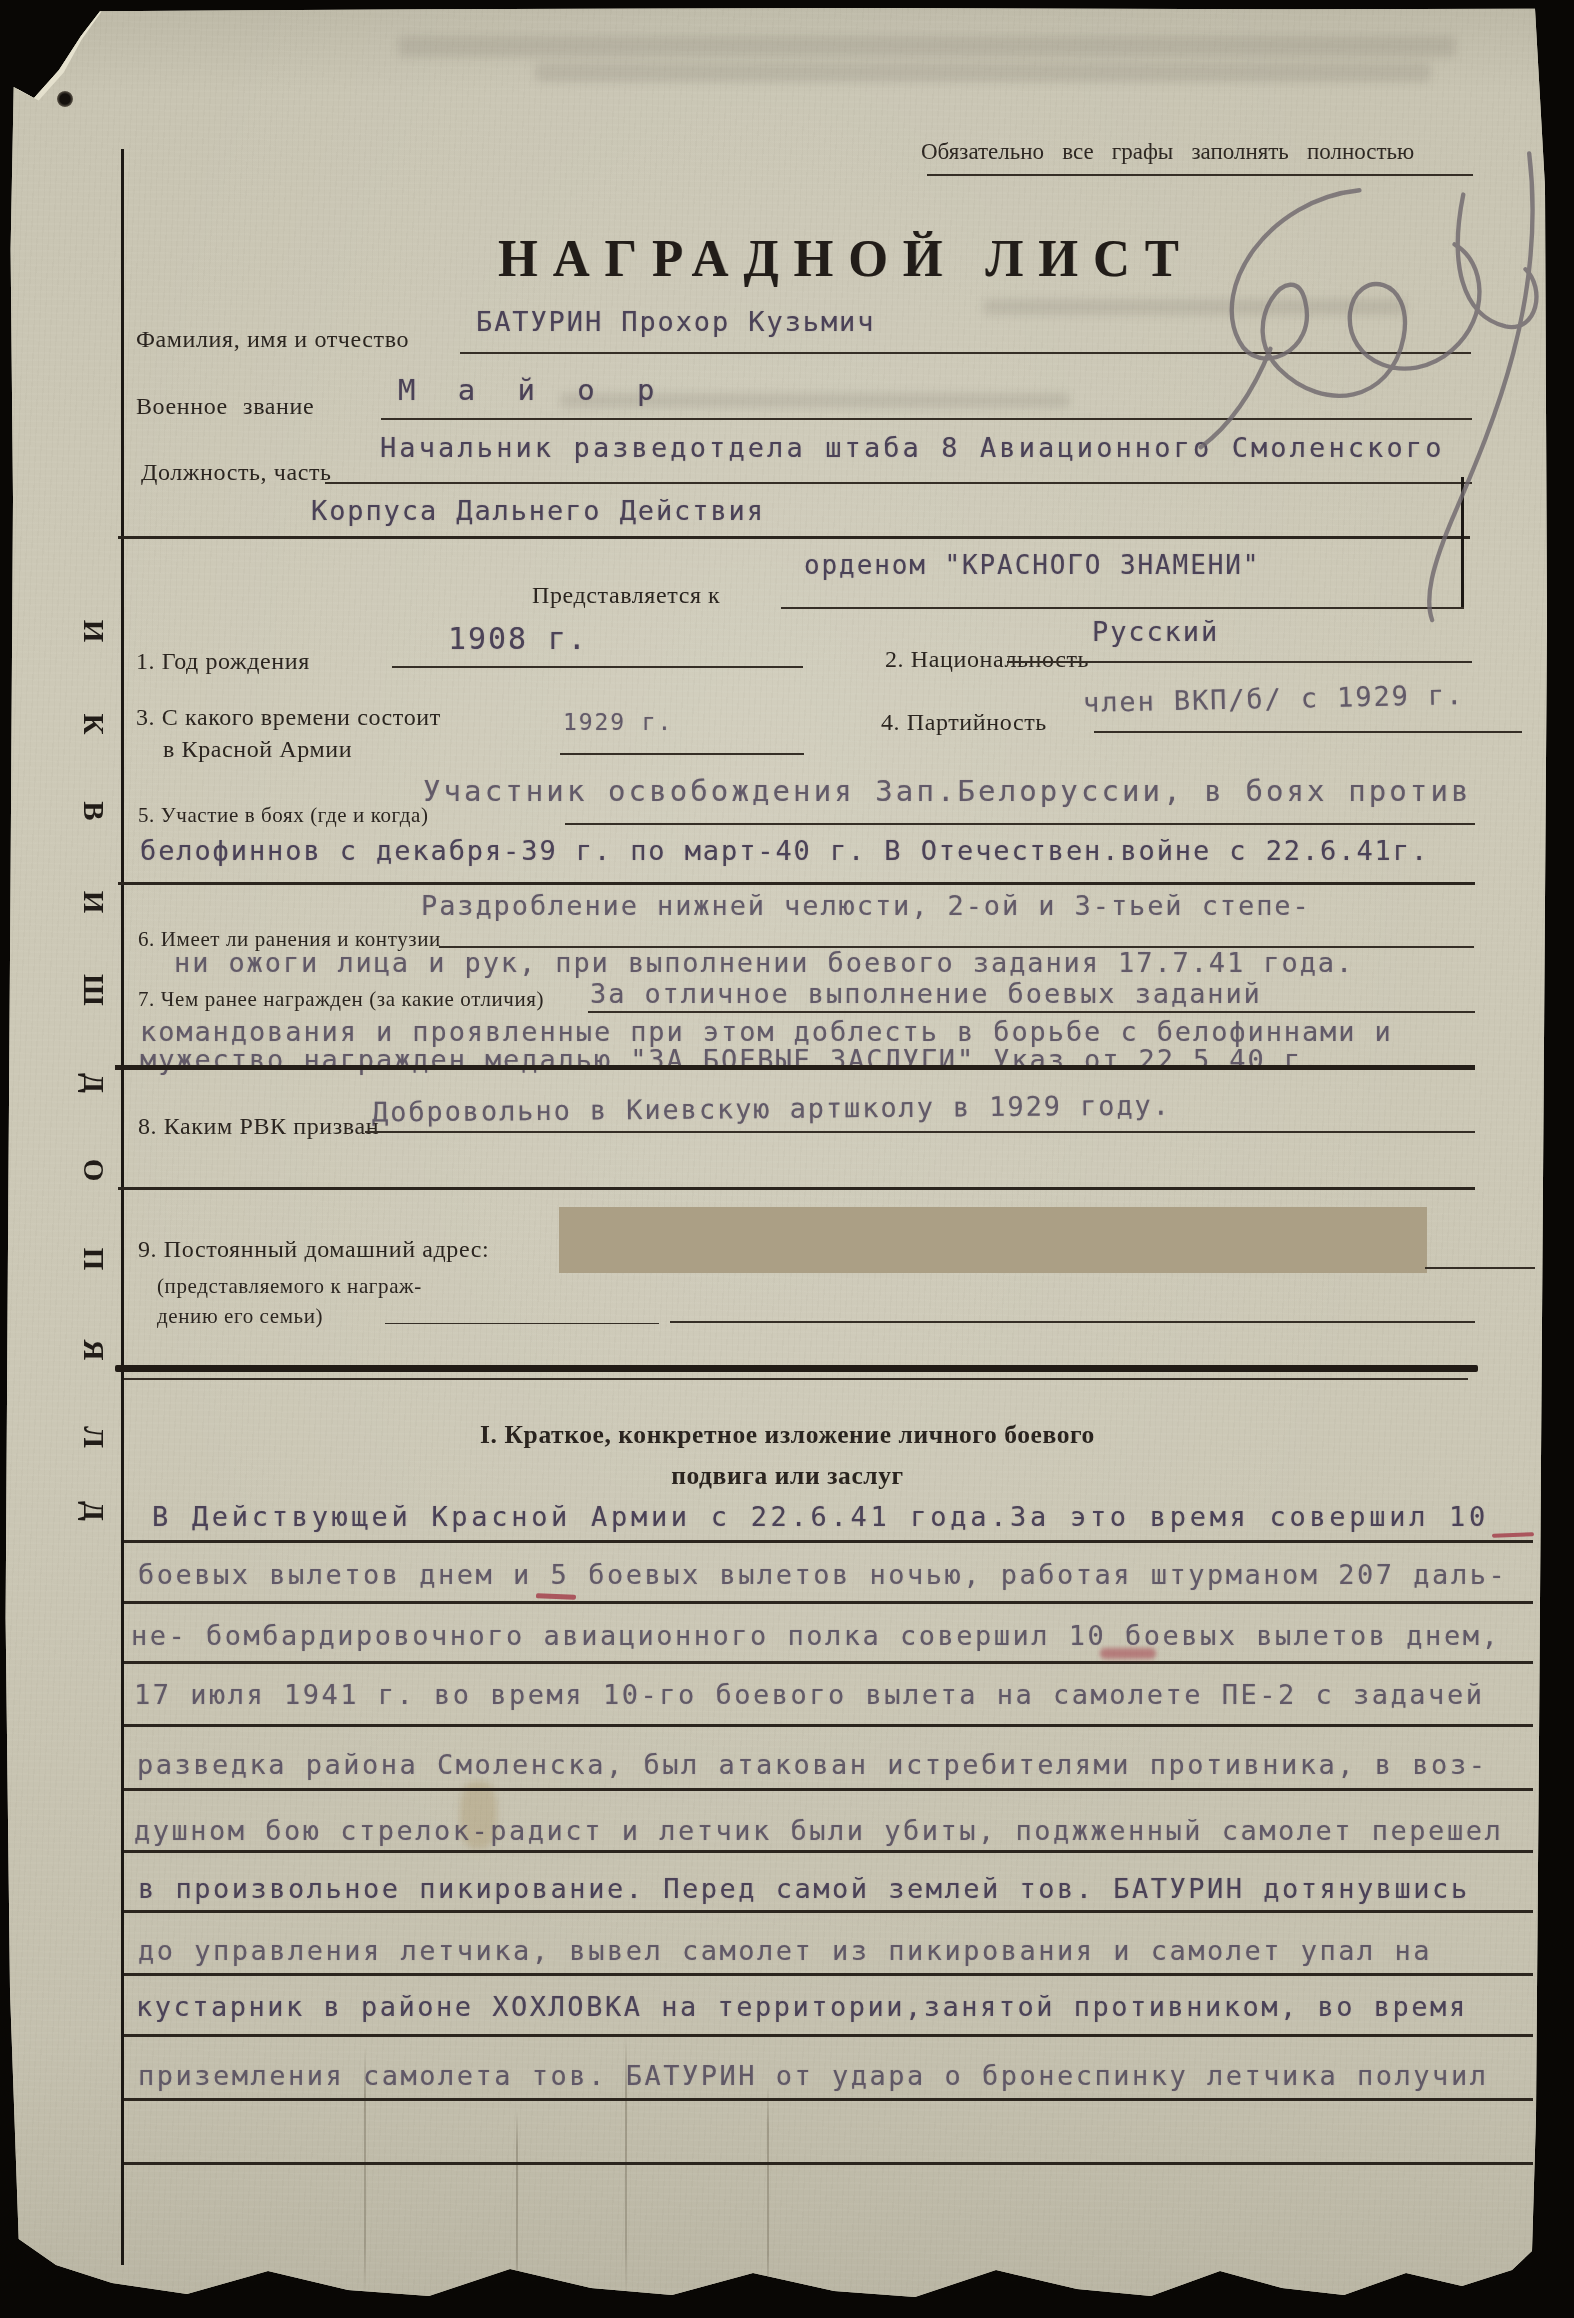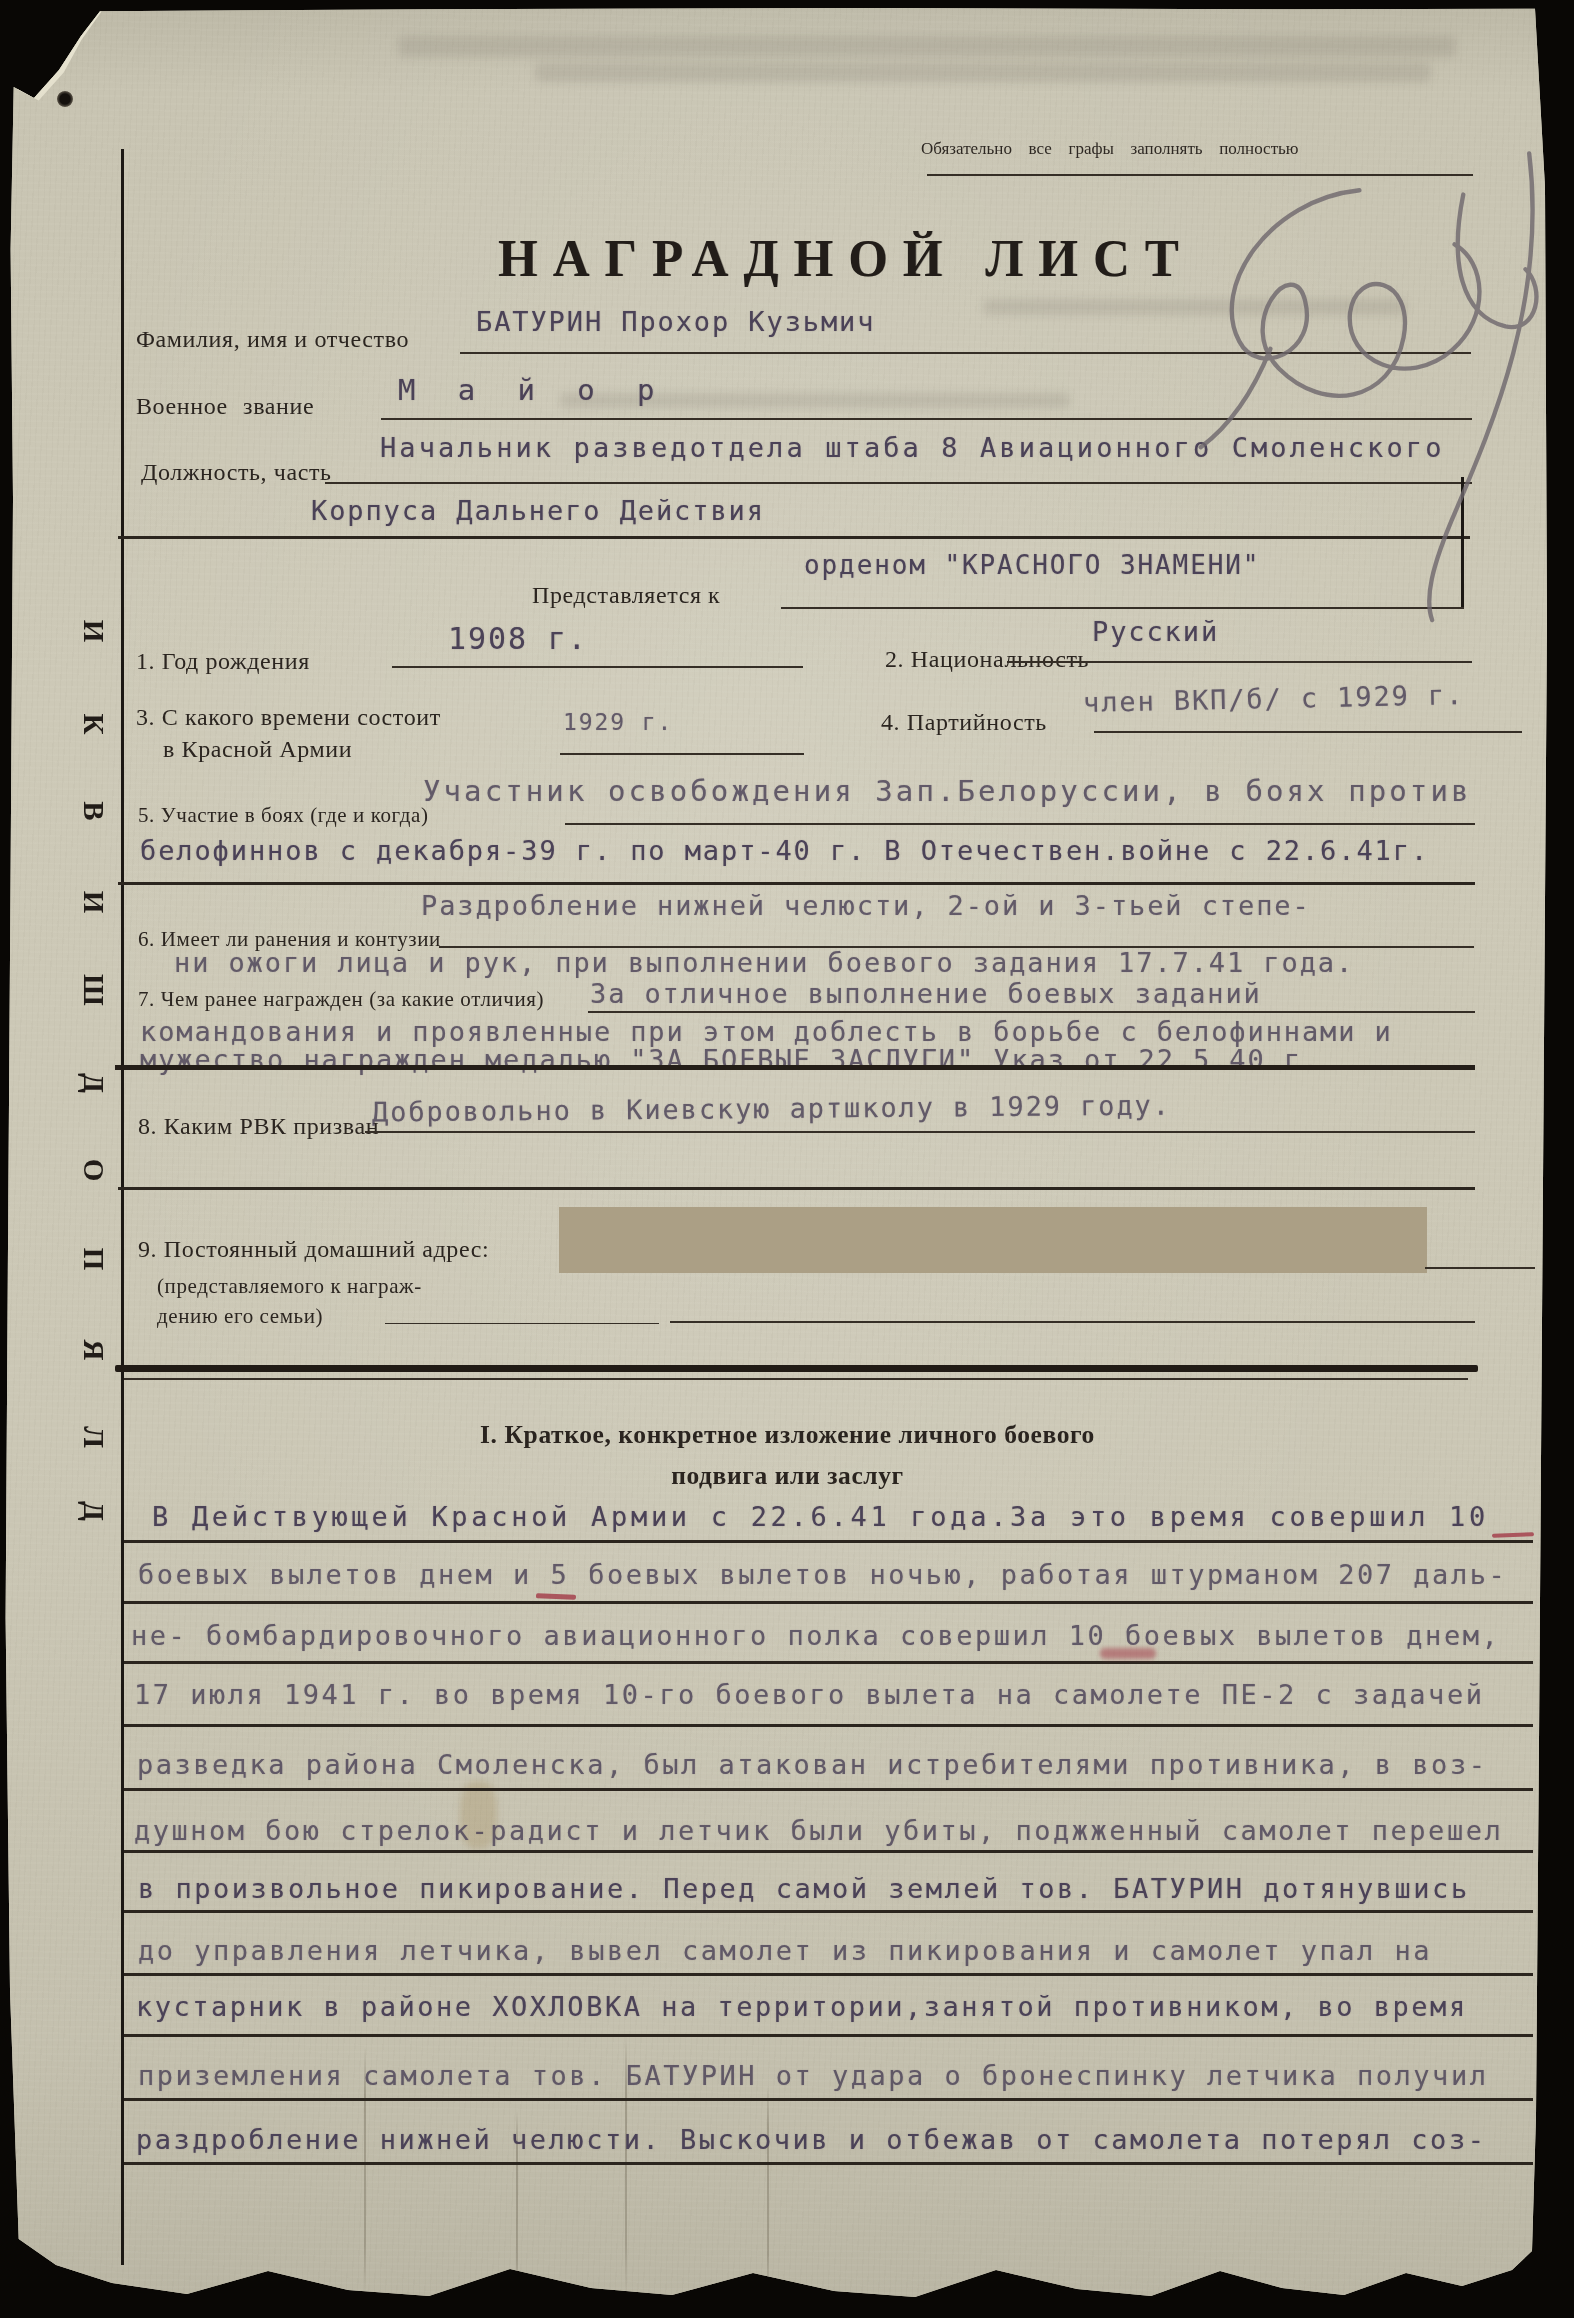--- a/index.html
+++ b/index.html
@@ -57,21 +57,21 @@
   .rule-heavy{height:5px;background:#241e18;}
   .bar-heavy{position:absolute;height:6.8px;background:#211b15;border-radius:1.9px;}
   .vline{position:absolute;width:3.1px;background:#1c1814;}
   .title{
     position:absolute;left:498px;top:229px;white-space:nowrap;
     font-weight:bold;font-size:51px;letter-spacing:15px;color:#221d19;
     transform:scaleY(1.05);text-shadow:0.6px 0.6px 0 rgba(34,29,25,.35);
   }
   .note{
     position:absolute;left:921px;top:139px;white-space:nowrap;
-    font-size:17px;word-spacing:12.4px;color:#2e2823;
+    font-size:23px;word-spacing:12.4px;color:#2e2823;
   }
   .heading{
     position:absolute;left:187px;width:1201px;text-align:center;white-space:nowrap;
     font-weight:bold;font-size:25.5px;color:#2a241f;letter-spacing:0.6px;
   }
   .margin-letter{
     position:absolute;left:76px;width:36px;height:36px;line-height:36px;text-align:center;
     font-weight:bold;font-size:29px;color:#211c18;transform:rotate(90deg);
     font-family:"Liberation Serif",serif;
   }
@@ -206,21 +206,20 @@
   <div class="typed bodyline faded" style="left:134px;top:1815px;">душном бою стрелок-радист и летчик были убиты, поджженный самолет перешел</div>
   <div class="rule rule-thick" style="left:124px;top:1850px;width:1409px;"></div>
   <div class="typed bodyline" style="left:138px;top:1873px;">в произвольное пикирование. Перед самой землей тов. БАТУРИН дотянувшись</div>
   <div class="rule rule-thick" style="left:124px;top:1910px;width:1409px;"></div>
   <div class="typed bodyline faded" style="left:138px;top:1935px;">до управления летчика, вывел самолет из пикирования и самолет упал на</div>
   <div class="rule rule-thick" style="left:124px;top:1973px;width:1409px;"></div>
   <div class="typed bodyline" style="left:136px;top:1991px;">кустарник в районе ХОХЛОВКА на территории,занятой противником, во время</div>
   <div class="rule rule-thick" style="left:124px;top:2034px;width:1409px;"></div>
   <div class="typed bodyline faded" style="left:138px;top:2060px;">приземления самолета тов. БАТУРИН от удара о бронеспинку летчика получил</div>
   <div class="rule rule-thick" style="left:124px;top:2098px;width:1409px;"></div>
-  <div class="typed bodyline" style="left:136px;top:2124px;">раздробление нижней челюсти. Выскочив и отбежав от самолета потерял соз-</div>
   <div class="rule rule-thick" style="left:124px;top:2162px;width:1409px;"></div>
 
   <div class="redmark" style="left:1492px;top:1533px;width:42px;height:4.4px;transform:rotate(-2deg);"></div>
   <div class="redmark" style="left:536px;top:1594px;width:40px;height:5px;transform:rotate(2deg);"></div>
   <div class="redsmudge" style="left:1100px;top:1648px;width:56px;height:11.2px;"></div>
 
   <svg class="pencil" width="1574" height="2319" viewBox="0 0 2530 3726">
     <g fill="none" stroke="#6e676d" stroke-width="7" stroke-linecap="round" opacity="0.8">
       <path d="M 2185 305 C 2040 320, 1945 460, 1992 548 C 2022 606, 2118 566, 2098 484 C 2080 404, 1984 520, 2056 592 C 2128 664, 2236 646, 2256 542 C 2274 444, 2180 428, 2170 502 C 2162 582, 2262 624, 2334 562 C 2396 508, 2388 420, 2338 392"></path>
       <path d="M 2352 312 C 2330 420, 2348 506, 2420 524 C 2472 534, 2484 462, 2452 432"></path>

